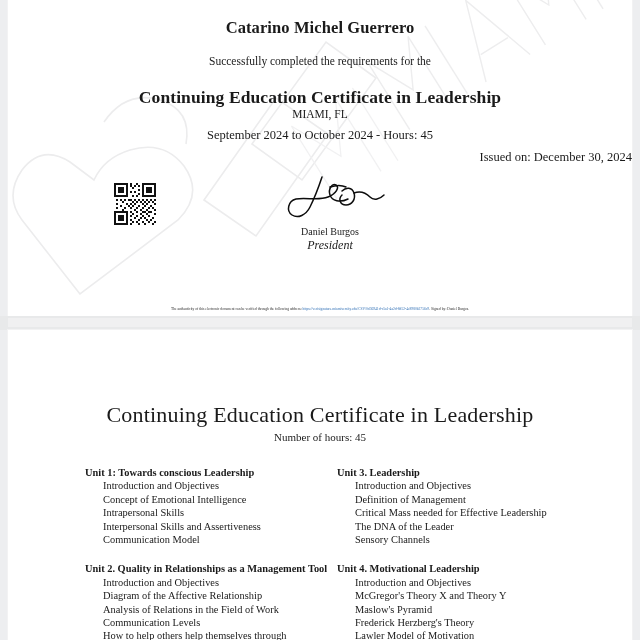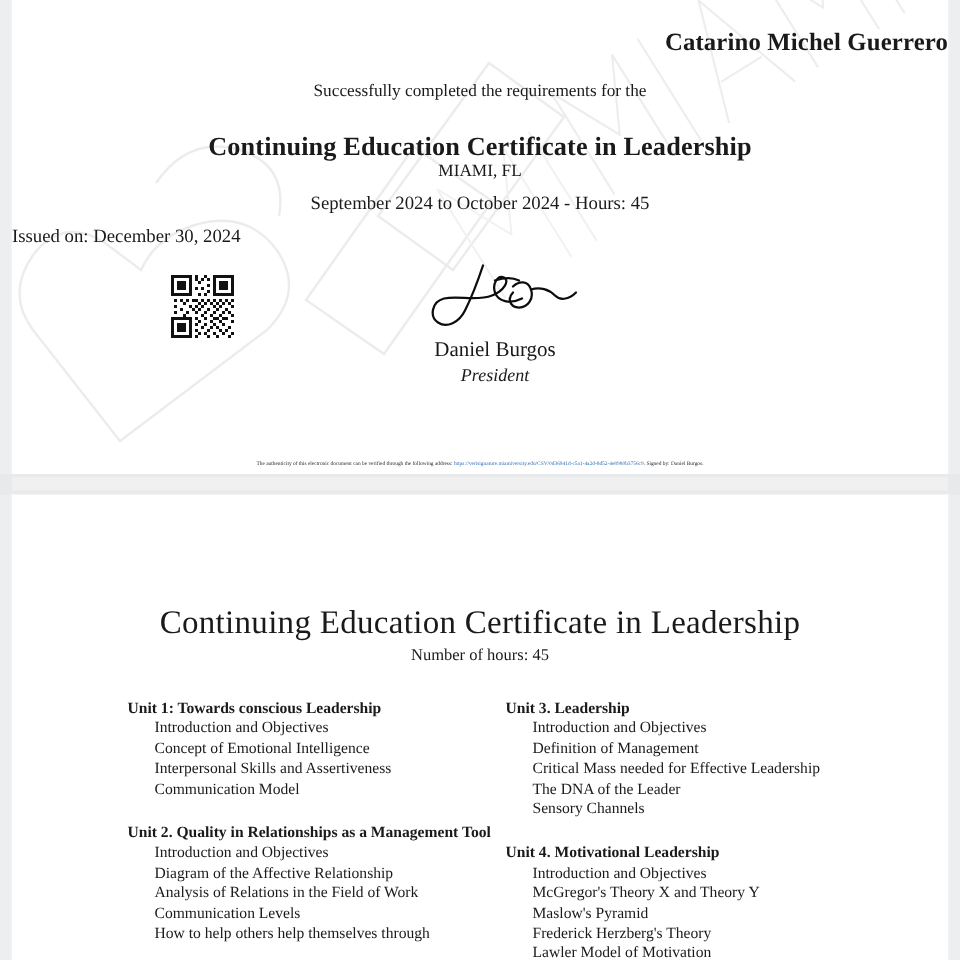--- a/index.html
+++ b/index.html
@@ -73,21 +73,21 @@
 
   .page-one-body, .page-two-body {
     position: relative;
     z-index: 2;
     width: 100%;
     height: 100%;
   }
 
   
   .cert-name {
-    text-align: right;
+    text-align: center;
     font-size: 16.5px;
     font-weight: bold;
     letter-spacing: 0.1px;
     margin-top: 24px;
   }
   .cert-subtitle {
     text-align: center;
     font-size: 11.5px;
     margin-top: 17px;
   }
@@ -101,21 +101,21 @@
   .cert-location {
     text-align: center;
     font-size: 11.5px;
   }
   .cert-dates {
     text-align: center;
     font-size: 12.5px;
     margin-top: 8px;
   }
   .cert-issued {
-    text-align: left;
+    text-align: right;
     font-size: 12.5px;
     margin-top: 7px;
   }
 
   
   .sig-row {
     position: relative;
     margin-top: 16px;
     height: 92px;
   }
@@ -131,21 +131,21 @@
   .sig-block {
     position: absolute;
     left: 232px;
     top: -8px;
     width: 180px;
     text-align: center;
   }
   .sig-mark { height: 52px; }
   .sig-mark svg { display: block; margin: 0 auto; }
   .sig-name {
-    font-size: 14px;
+    font-size: 10px;
     margin-top: 1px;
   }
   .sig-role {
     font-size: 12px;
     font-style: italic;
     margin-top: 1px;
   }
 
   
   .verify {
@@ -326,20 +326,21 @@
 
       <div class="syllabus-hours">Number of hours: 45</div>
 
       <div class="units">
 
         <div class="unit-col left">
           <div class="unit-block">
             <div class="unit-heading">Unit 1: Towards conscious Leadership</div>
             <div class="unit-item">Introduction and Objectives</div>
             <div class="unit-item">Concept of Emotional Intelligence</div>
+            <div class="unit-item">Intrapersonal Skills</div>
             <div class="unit-item">Interpersonal Skills and Assertiveness</div>
             <div class="unit-item">Communication Model</div>
           </div>
           <div class="unit-block">
             <div class="unit-heading">Unit 2. Quality in Relationships as a Management Tool</div>
             <div class="unit-item">Introduction and Objectives</div>
             <div class="unit-item">Diagram of the Affective Relationship</div>
             <div class="unit-item">Analysis of Relations in the Field of Work</div>
             <div class="unit-item">Communication Levels</div>
             <div class="unit-item">How to help others help themselves through</div>

